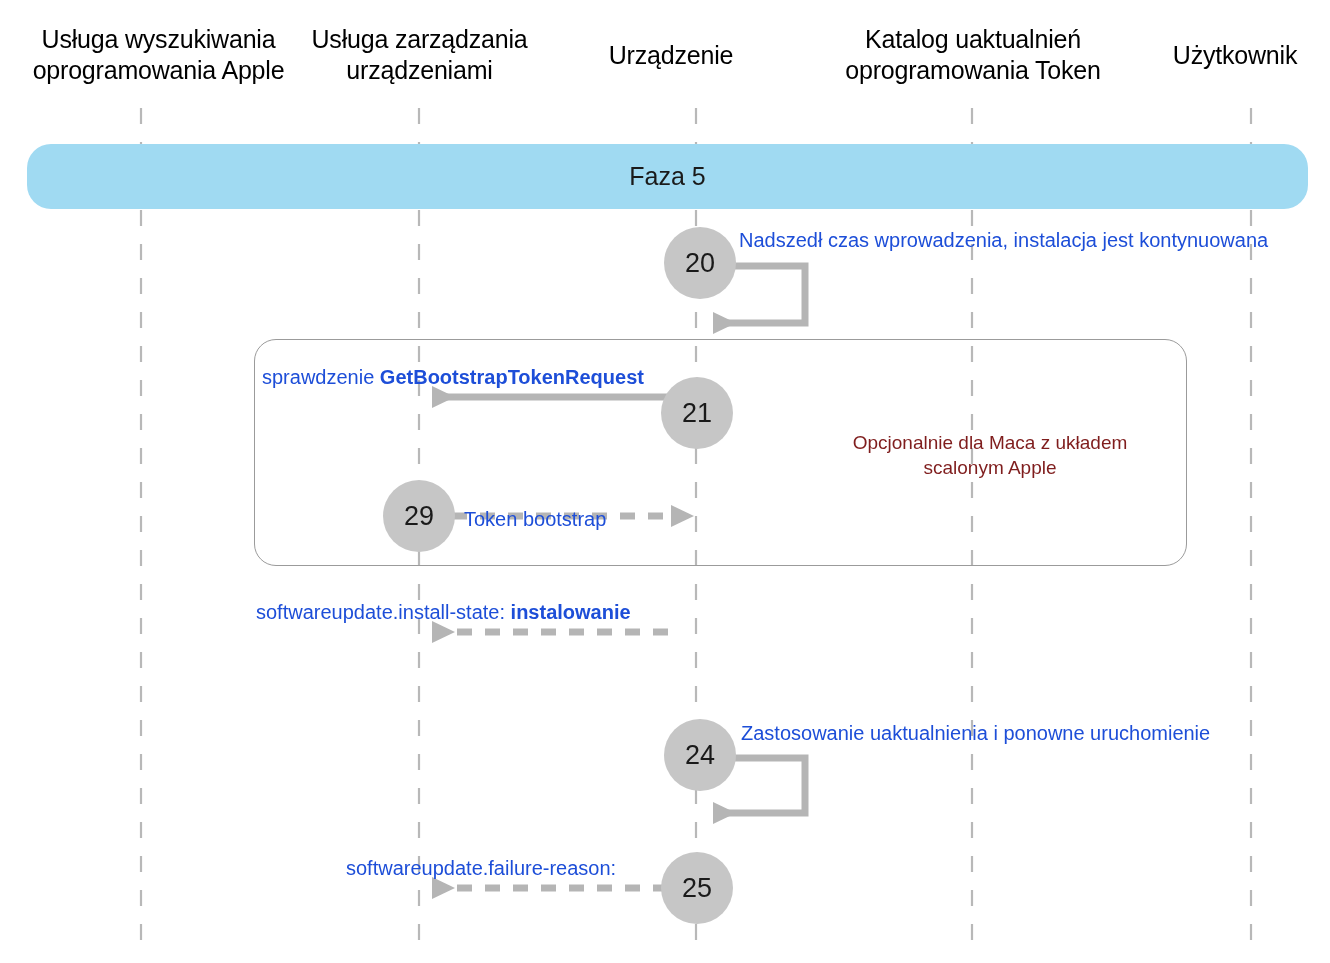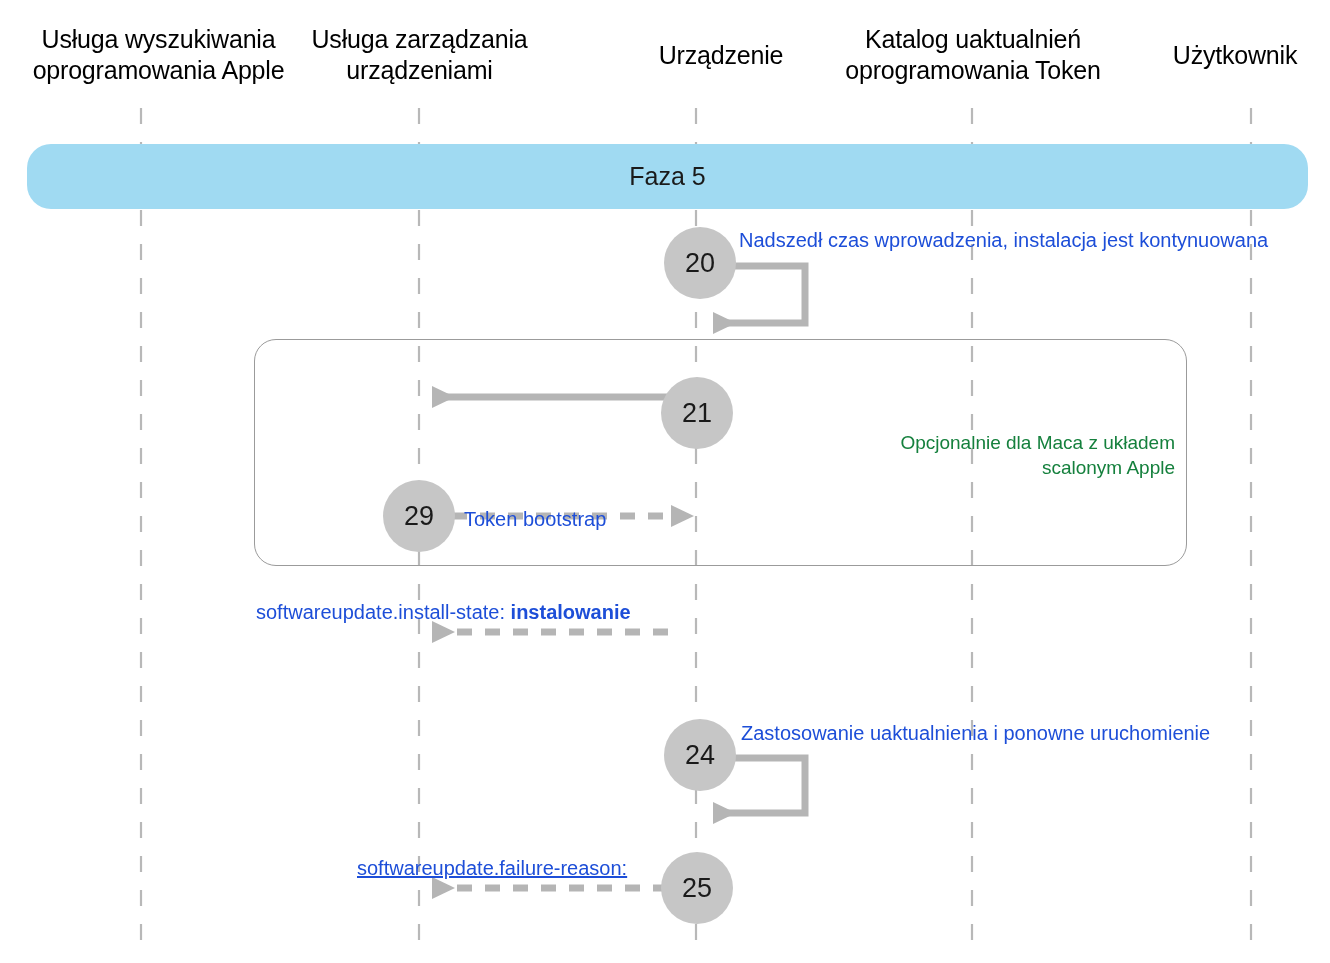--- a/index.html
+++ b/index.html
@@ -74,38 +74,38 @@
     top: 339px;
     width: 933px;
     height: 227px;
     border: 1.4px solid #9b9b9b;
     border-radius: 22px;
     background: transparent;
     box-sizing: border-box;
   }
   .opt-note {
     position: absolute;
-    text-align: right;
+    text-align: center;
     font-size: 19px;
     line-height: 25px;
-    color: #15803d;
+    color: #7f1d1d;
   }
 </style>
 </head>
 <body>
 
 <div id="canvas">
 
   <div class="lane-header" style="left:0px; top:24px; width:285px;margin-left:16px;">
     <span>Usługa wyszukiwania oprogramowania Apple</span>
   </div>
   <div class="lane-header" style="left:292px; top:24px; width:255px;">
     <span>Usługa zarządzania urządzeniami</span>
   </div>
-  <div class="lane-header" style="left:606px; top:40px; width:230px;text-align:center;">
+  <div class="lane-header" style="left:556px; top:40px; width:230px;text-align:center;">
     <span>Urządzenie</span>
   </div>
   <div class="lane-header" style="left:828px; top:24px; width:290px;">
     <span>Katalog uaktualnień oprogramowania Token</span>
   </div>
   <div class="lane-header" style="left:1140px; top:40px; width:190px;">
     <span>Użytkownik</span>
   </div>
 
   <svg class="diagram-svg" viewBox="0 0 1330 963">
@@ -158,20 +158,23 @@
   <div class="step-circle" style="left:664px; top:227px;">
     <span>20</span>
   </div>
   <div class="msg-label" style="left:739px; top:228px;">
     <span>Nadszedł czas wprowadzenia, instalacja jest kontynuowana</span>
   </div>
 
   <div class="step-circle" style="left:661px; top:377px;">
     <span>21</span>
   </div>
+  <div class="msg-label" style="left:262px; top:365px;">
+    <span>sprawdzenie </span><b>GetBootstrapTokenRequest</b>
+  </div>
 
   <div class="step-circle" style="left:383px; top:480px;">
     <span>29</span>
   </div>
   <div class="msg-label" style="left:464px; top:482px;margin-top:25px;">
     <span>Token bootstrap</span>
   </div>
 
   <div class="msg-label" style="left:256px; top:600px;">
     <span>softwareupdate.install-state: </span><b>instalowanie</b>
@@ -180,17 +183,17 @@
   <div class="step-circle" style="left:664px; top:719px;">
     <span>24</span>
   </div>
   <div class="msg-label" style="left:741px; top:721px;">
     <span>Zastosowanie uaktualnienia i ponowne uruchomienie</span>
   </div>
 
   <div class="step-circle" style="left:661px; top:852px;">
     <span>25</span>
   </div>
-  <div class="msg-label" style="left:357px; top:856px;text-decoration:underline;">
+  <div class="msg-label" style="left:346px; top:856px;">
     <span>softwareupdate.failure-reason:</span>
   </div>
 
 </div>
 
 </body></html>

